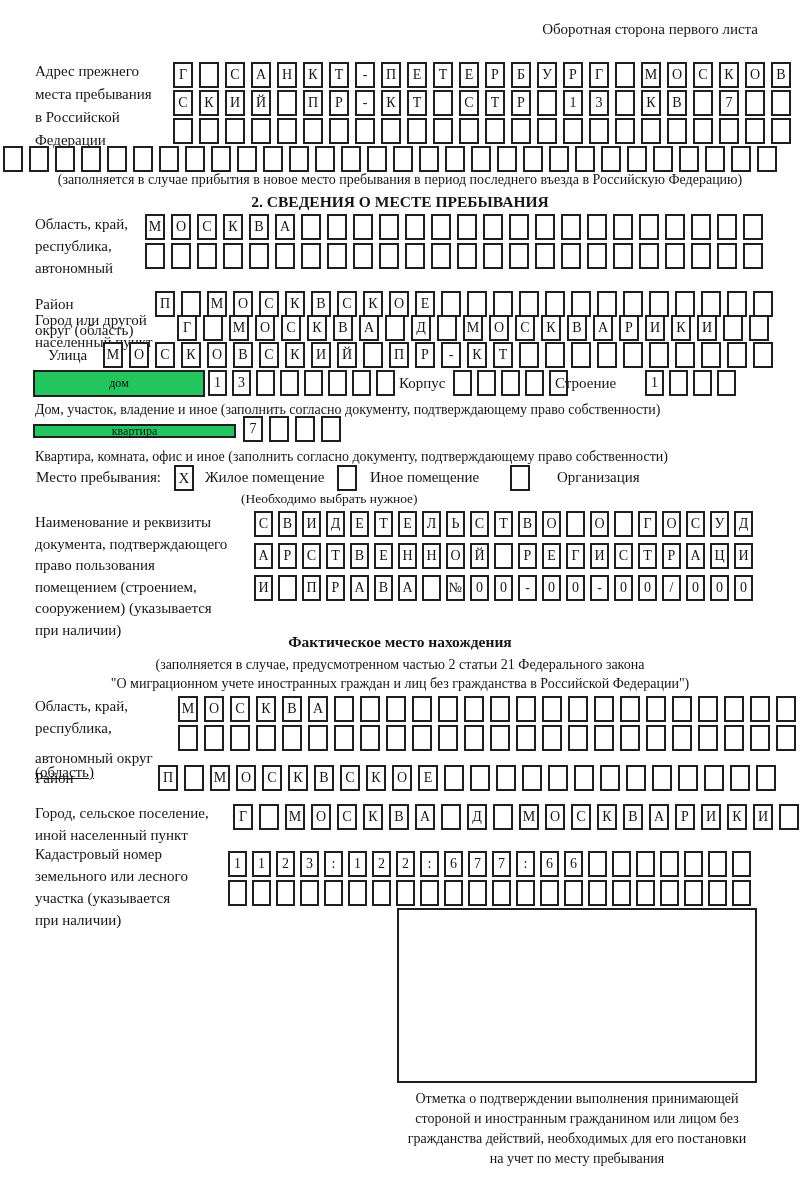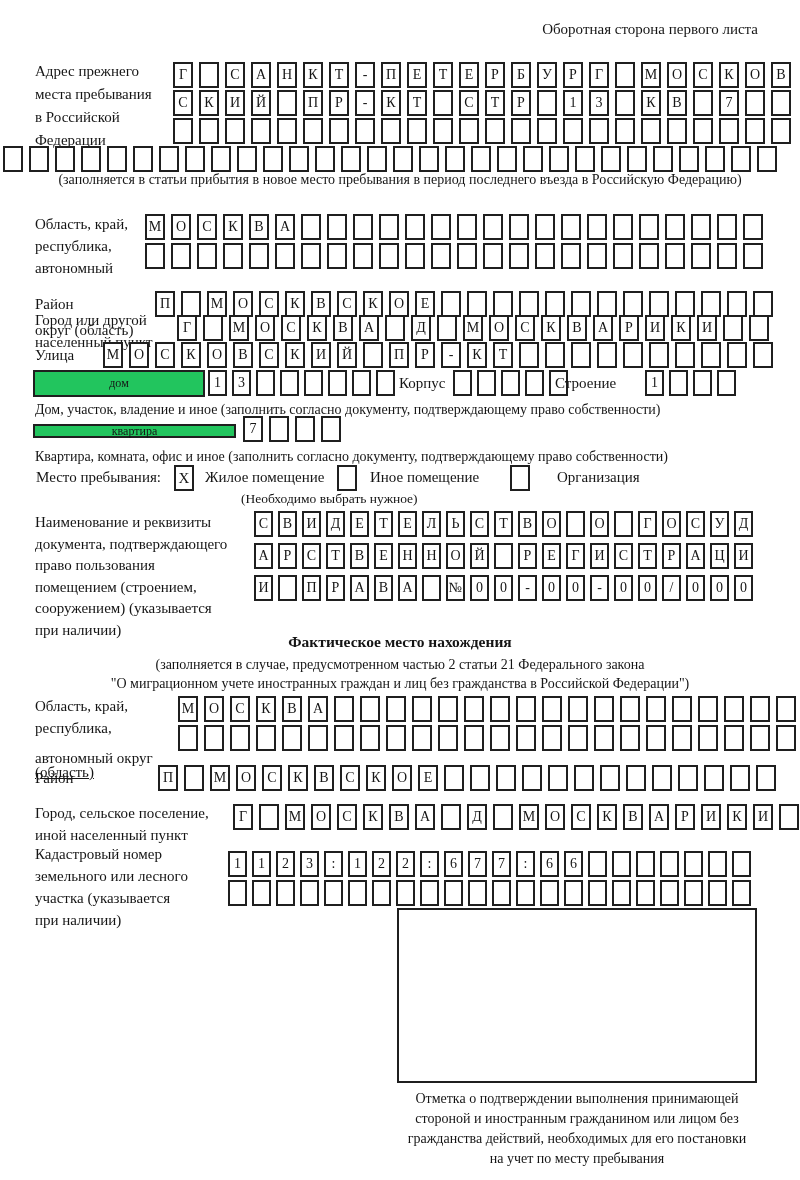--- a/index.html
+++ b/index.html
@@ -150,22 +150,23 @@
       <span class="cell"></span>
       <span class="cell"></span>
       <span class="cell"></span>
       <span class="cell"></span>
       <span class="cell"></span>
       <span class="cell"></span>
       <span class="cell"></span>
       <span class="cell"></span>
     </div>
 
-  <div class="abs cap center" style="top:171px;">(заполняется в статьи прибытия в новое место пребывания в период последнего въезда в Российскую Федерацию)</div>
-
+  <div class="abs cap center" style="top:171px;">(заполняется в случае прибытия в новое место пребывания в период последнего въезда в Российскую Федерацию)</div>
+
+  <div class="abs lbl bold center" style="top:193px;font-size:15.5px;">2. СВЕДЕНИЯ О МЕСТЕ ПРЕБЫВАНИЯ</div>
 
   <div class="abs lbl" style="left:35px;top:215px;">Область, край,</div>
   <div class="abs lbl" style="left:35px;top:237px;">республика,</div>
   <div class="abs lbl" style="left:35px;top:259px;">автономный</div>
   <div class="abs lbl" style="left:35px;top:281px;margin-top:40px;">округ (область)</div>
   <div class="boxrow" style="left:145px;top:214px;">
       <span class="cell">М</span>
       <span class="cell">О</span>
       <span class="cell">С</span>
       <span class="cell">К</span>
@@ -266,21 +267,21 @@
       <span class="cell">В</span>
       <span class="cell">А</span>
       <span class="cell">Р</span>
       <span class="cell">И</span>
       <span class="cell">К</span>
       <span class="cell">И</span>
       <span class="cell"></span>
       <span class="cell"></span>
     </div>
 
-  <div class="abs lbl" style="left:35px;top:346px;">Улица</div>
+  <div class="abs lbl" style="left:48px;top:346px;">Улица</div>
   <div class="boxrow" style="left:103px;top:342px;">
       <span class="cell">М</span>
       <span class="cell">О</span>
       <span class="cell">С</span>
       <span class="cell">К</span>
       <span class="cell">О</span>
       <span class="cell">В</span>
       <span class="cell">С</span>
       <span class="cell">К</span>
       <span class="cell">И</span>

